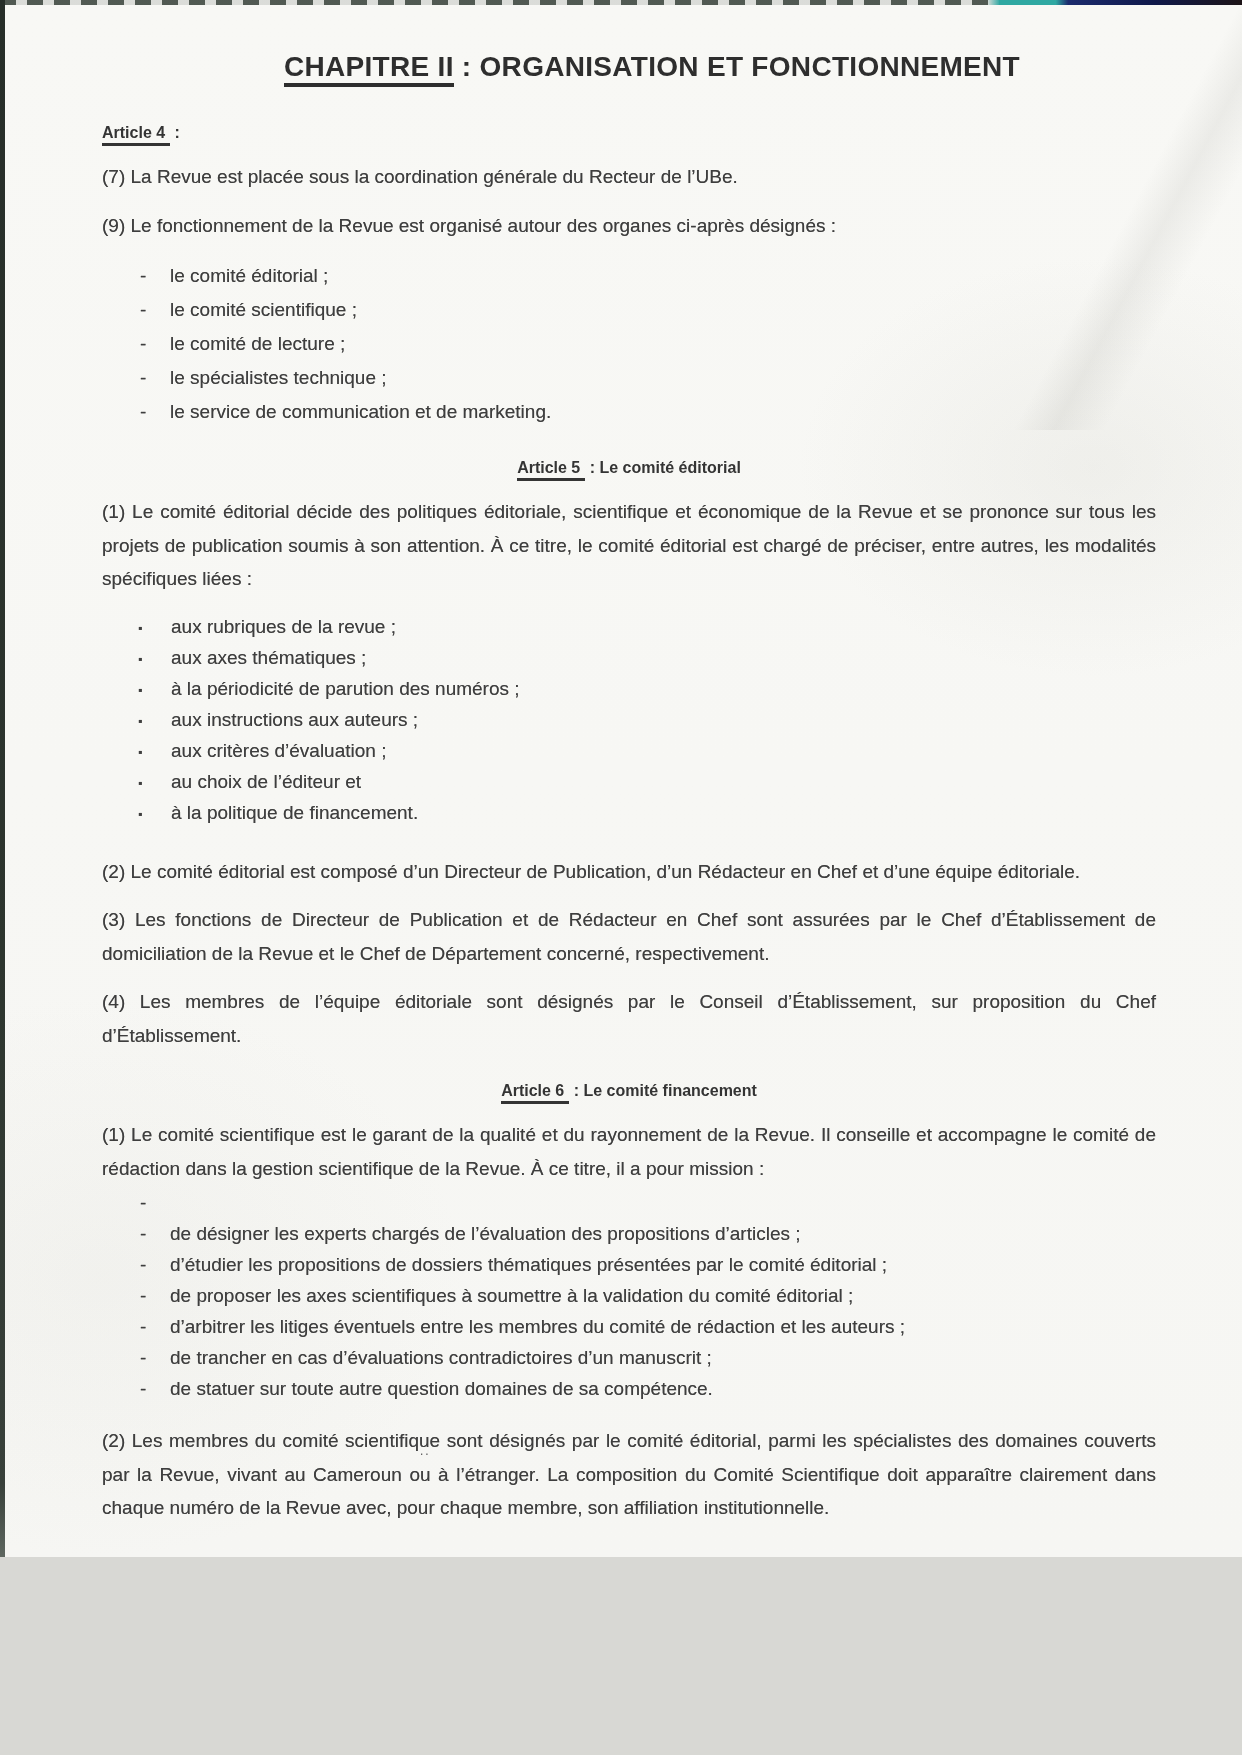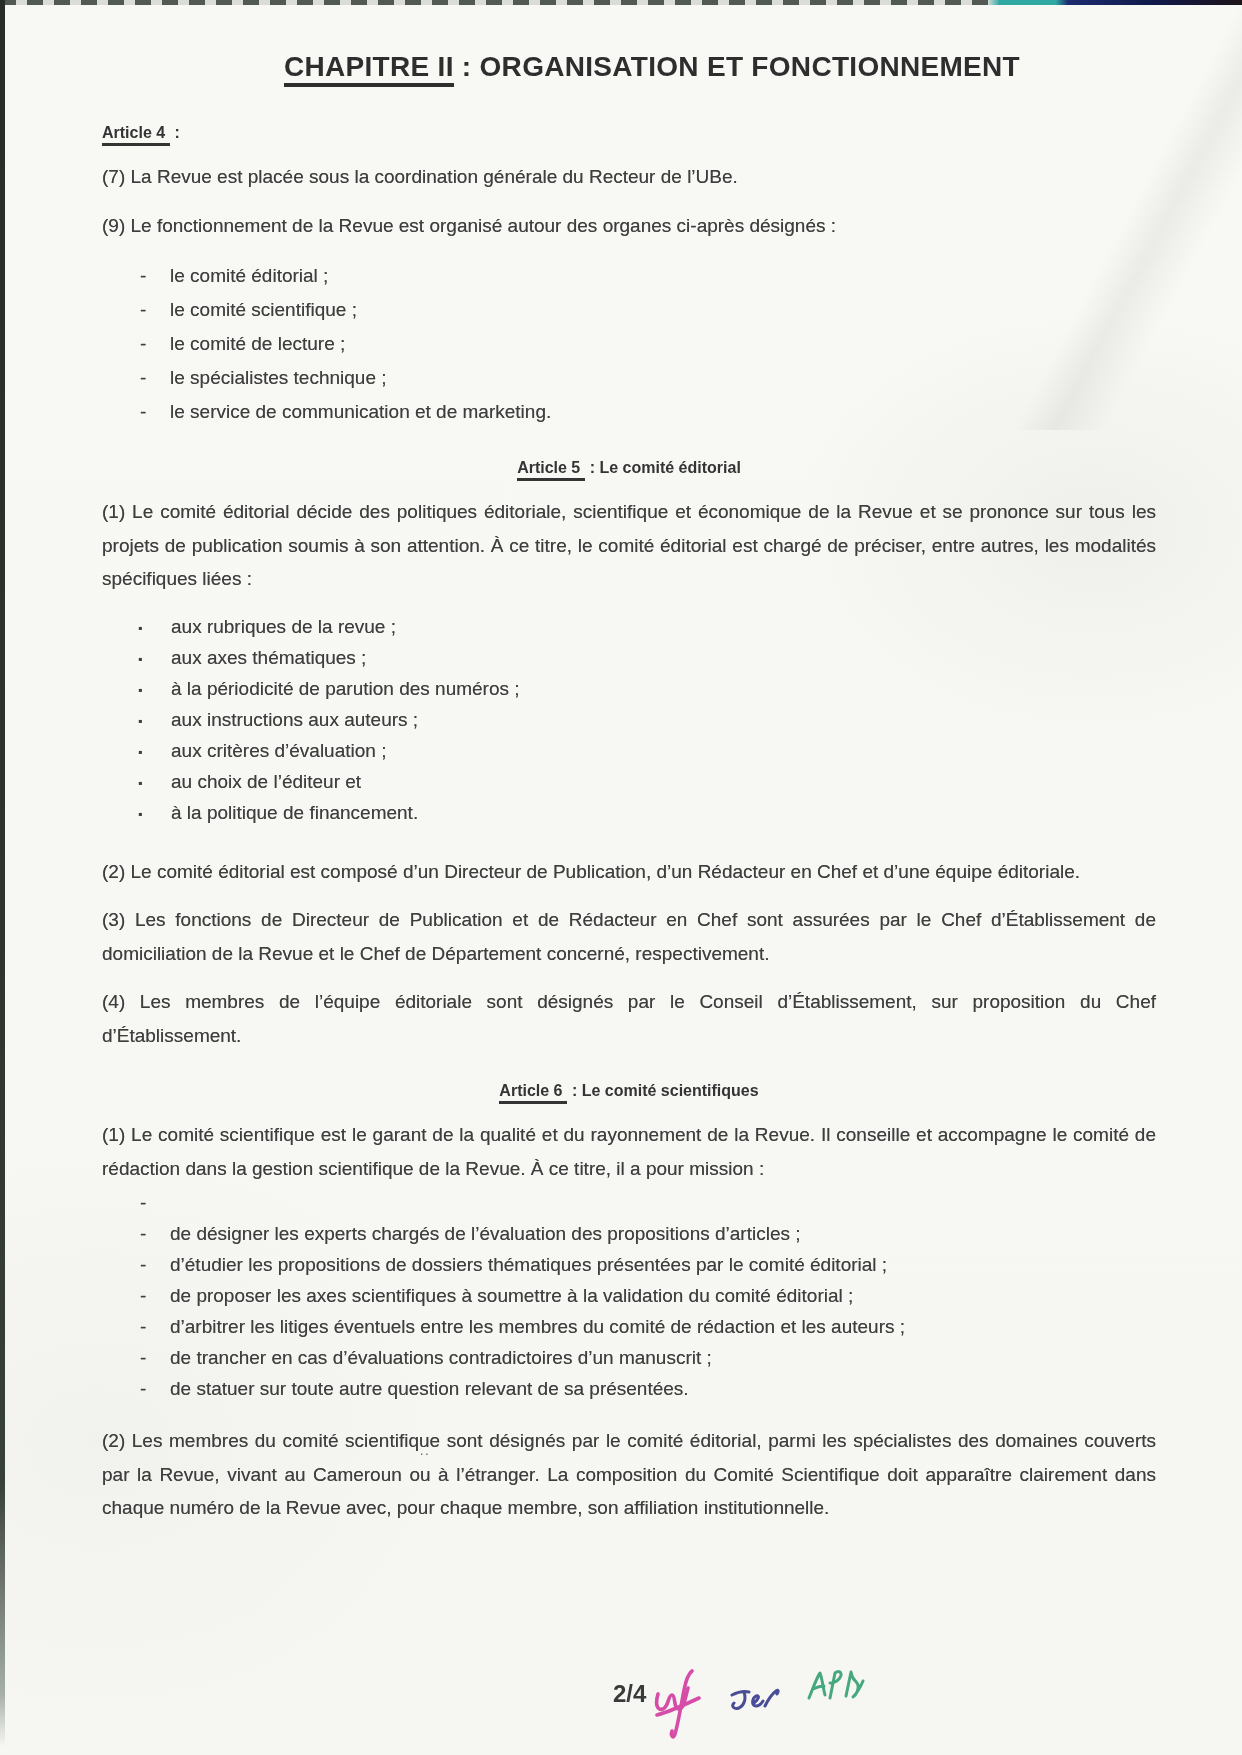--- a/index.html
+++ b/index.html
@@ -1,17 +1,17 @@
 <!DOCTYPE html>
 <html><head>
 <meta charset="utf-8">
 <style>
   html,body{margin:0;padding:0;background:#d8d8d4;}
   .page{
-    position:relative;width:1242px;height:1755px;margin:0 auto;overflow:hidden;
+    position:relative;width:1242px;height:1557px;margin:0 auto;overflow:hidden;
     font-family:"Liberation Sans", sans-serif;color:#3e3e3e;
     background:
       radial-gradient(420px 300px at 88% 30%, rgba(213,213,206,0.25), transparent 70%),
       radial-gradient(520px 400px at 8% 82%, rgba(220,220,214,0.20), transparent 70%),
       linear-gradient(#f8f8f5, #f6f6f3);
   }
   .crease{position:absolute;top:0;right:0;width:280px;height:430px;pointer-events:none;
     background:linear-gradient(118deg, transparent 55%, rgba(120,120,112,0.10) 63%, transparent 73%);}
   
   .edge-top{position:absolute;top:0;left:0;right:0;height:5px;
@@ -121,21 +121,21 @@
             <span class="mk">▪</span>
             <span>à la politique de financement.</span>
           </div>
       </div>
       <p>(2) Le comité éditorial est composé d’un Directeur de Publication, d’un Rédacteur en Chef et d’une équipe éditoriale.</p>
       <p>(3) Les fonctions de Directeur de Publication et de Rédacteur en Chef sont assurées par le Chef d’Établissement de domiciliation de la Revue et le Chef de Département concerné, respectivement.</p>
       <p>(4) Les membres de l’équipe éditoriale sont désignés par le Conseil d’Établissement, sur proposition du Chef d’Établissement.</p>
     </section>
 
     <section class="sec-6">
-      <h2 class="art"><span class="u">Article 6</span><span> : Le comité scientifiques</span></h2>
+      <h2 class="art"><span class="u">Article 6</span><span> : Le comité financement</span></h2>
       <p class="tight">(1) Le comité scientifique est le garant de la qualité et du rayonnement de la Revue. Il conseille et accompagne le comité de rédaction dans la gestion scientifique de la Revue. À ce titre, il a pour mission :</p>
       <div class="dash-list">
         <div class="li">
             <span class="mk">-</span>
           </div>
         <div class="li">
             <span class="mk">-</span>
             <span>de désigner les experts chargés de l’évaluation des propositions d’articles ;</span>
           </div>
         <div class="li">
@@ -149,21 +149,21 @@
         <div class="li">
             <span class="mk">-</span>
             <span>d’arbitrer les litiges éventuels entre les membres du comité de rédaction et les auteurs ;</span>
           </div>
         <div class="li">
             <span class="mk">-</span>
             <span>de trancher en cas d’évaluations contradictoires d’un manuscrit ;</span>
           </div>
         <div class="li">
             <span class="mk">-</span>
-            <span>de statuer sur toute autre question relevant de sa présentées.</span>
+            <span>de statuer sur toute autre question domaines de sa compétence.</span>
           </div>
       </div>
       <p>(2) Les membres du comité scientifique sont désignés par le comité éditorial, parmi les spécialistes des domaines couverts par la Revue, vivant au Cameroun ou à l’étranger. La composition du Comité Scientifique doit apparaître clairement dans chaque numéro de la Revue avec, pour chaque membre, son affiliation institutionnelle.</p>
     </section>
   </div>
 
   <span class="stray">..</span>
 
   <span class="footer-num">2/4</span>
 

